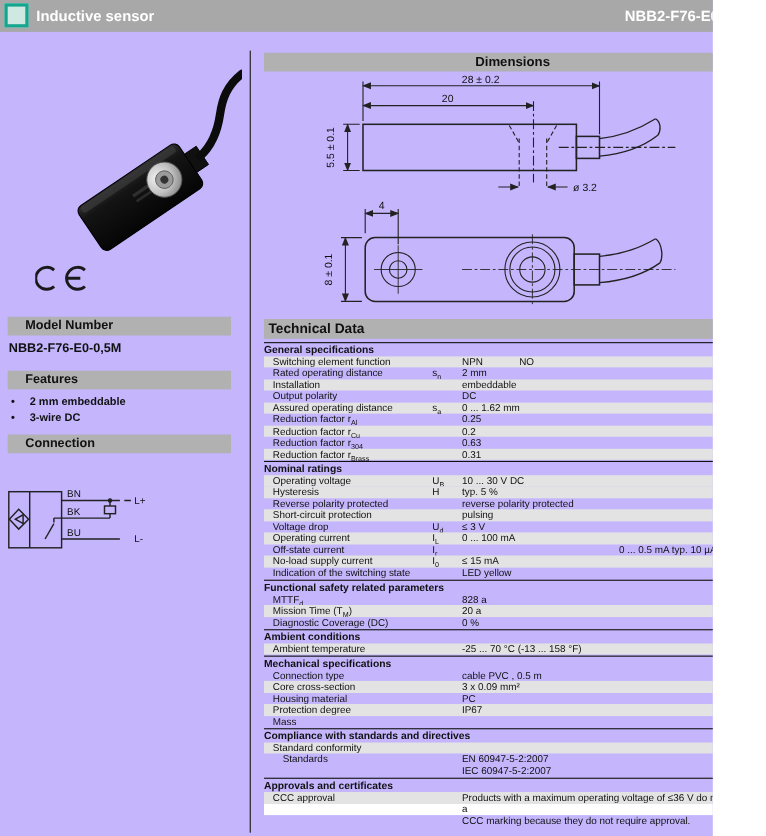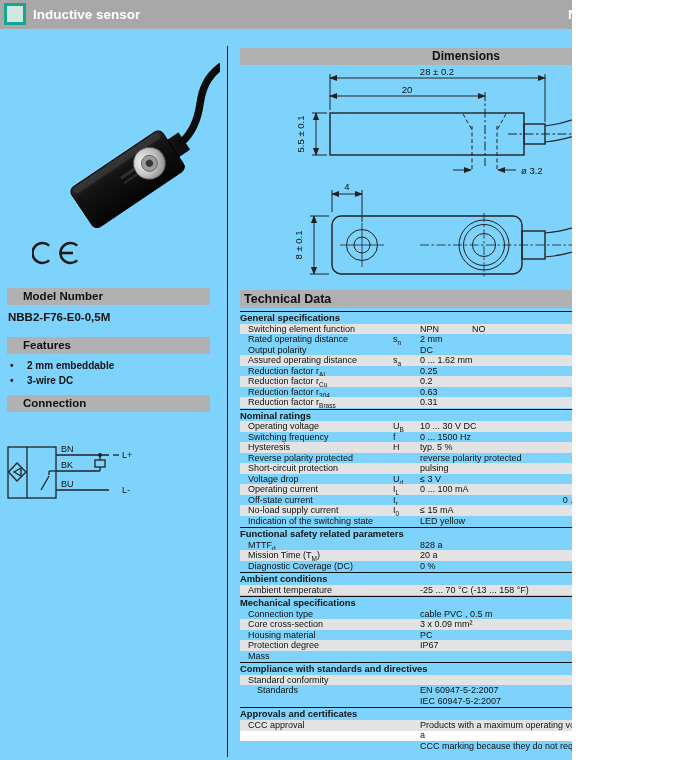--- a/index.html
+++ b/index.html
@@ -1,16 +1,16 @@
 <!DOCTYPE html>
 <html><head>
 <meta charset="utf-8">
 <style>
   html,body{margin:0;padding:0;background:#fff;}
-  #page{position:relative;width:572px;height:760px;background:#7dd3fc;overflow:hidden;
+  #page{position:relative;width:648px;height:760px;background:#c4b5fd;overflow:hidden;
         font-family:"Liberation Sans","DejaVu Sans",sans-serif;color:#111;}
   
   #topbar{position:absolute;left:0;top:0;width:696px;height:29px;background:#a8a8a8;}
   #brand-icon{position:absolute;left:4px;top:3px;width:16px;height:16px;background:#cfe8e1;
               border:3px solid #16a68f;}
   .topbar-text{position:absolute;top:0;height:29px;line-height:29px;color:#fff;
                font-weight:bold;font-size:13.5px;}
   #topbar-title{left:33px;}
   #topbar-model{right:8px;}
   
@@ -196,20 +196,24 @@
       <div class="td-row g" style="height: 10.5px;">
         <span class="td-lbl">Switching element function</span>
         <span class="td-val">NPN</span>
         <span class="td-val2">NO</span>
       </div>
       <div class="td-row" style="height: 10.5px;">
         <span class="td-lbl">Rated operating distance</span>
         <span class="td-sym">s<sub>n</sub></span>
         <span class="td-val">2 mm</span>
       </div>
+      <div class="td-row g" style="height: 10.5px;">
+        <span class="td-lbl">Installation</span>
+        <span class="td-val">embeddable</span>
+      </div>
       <div class="td-row" style="height: 10.5px;">
         <span class="td-lbl">Output polarity</span>
         <span class="td-val">DC</span>
       </div>
       <div class="td-row g" style="height: 10.5px;">
         <span class="td-lbl">Assured operating distance</span>
         <span class="td-sym">s<sub>a</sub></span>
         <span class="td-val">0 ... 1.62 mm</span>
       </div>
       <div class="td-row" style="height: 10.5px;">
@@ -226,25 +230,20 @@
       </div>
       <div class="td-row g" style="height: 10.5px;">
         <span class="td-lbl">Reduction factor r<sub>Brass</sub></span>
         <span class="td-val">0.31</span>
       </div>
       <div class="td-sec">Nominal ratings</div>
       <div class="td-row g" style="height: 10.5px;">
         <span class="td-lbl">Operating voltage</span>
         <span class="td-sym">U<sub>B</sub></span>
         <span class="td-val">10 ... 30 V DC</span>
-      </div>
-      <div class="td-row" style="height: 10.5px;">
-        <span class="td-lbl">Switching frequency</span>
-        <span class="td-sym">f</span>
-        <span class="td-val">0 ... 1500 Hz</span>
       </div>
       <div class="td-row g" style="height: 10.5px;">
         <span class="td-lbl">Hysteresis</span>
         <span class="td-sym">H</span>
         <span class="td-val">typ. 5  %</span>
       </div>
       <div class="td-row" style="height: 10.5px;">
         <span class="td-lbl">Reverse polarity protected</span>
         <span class="td-val">reverse polarity protected</span>
       </div>

